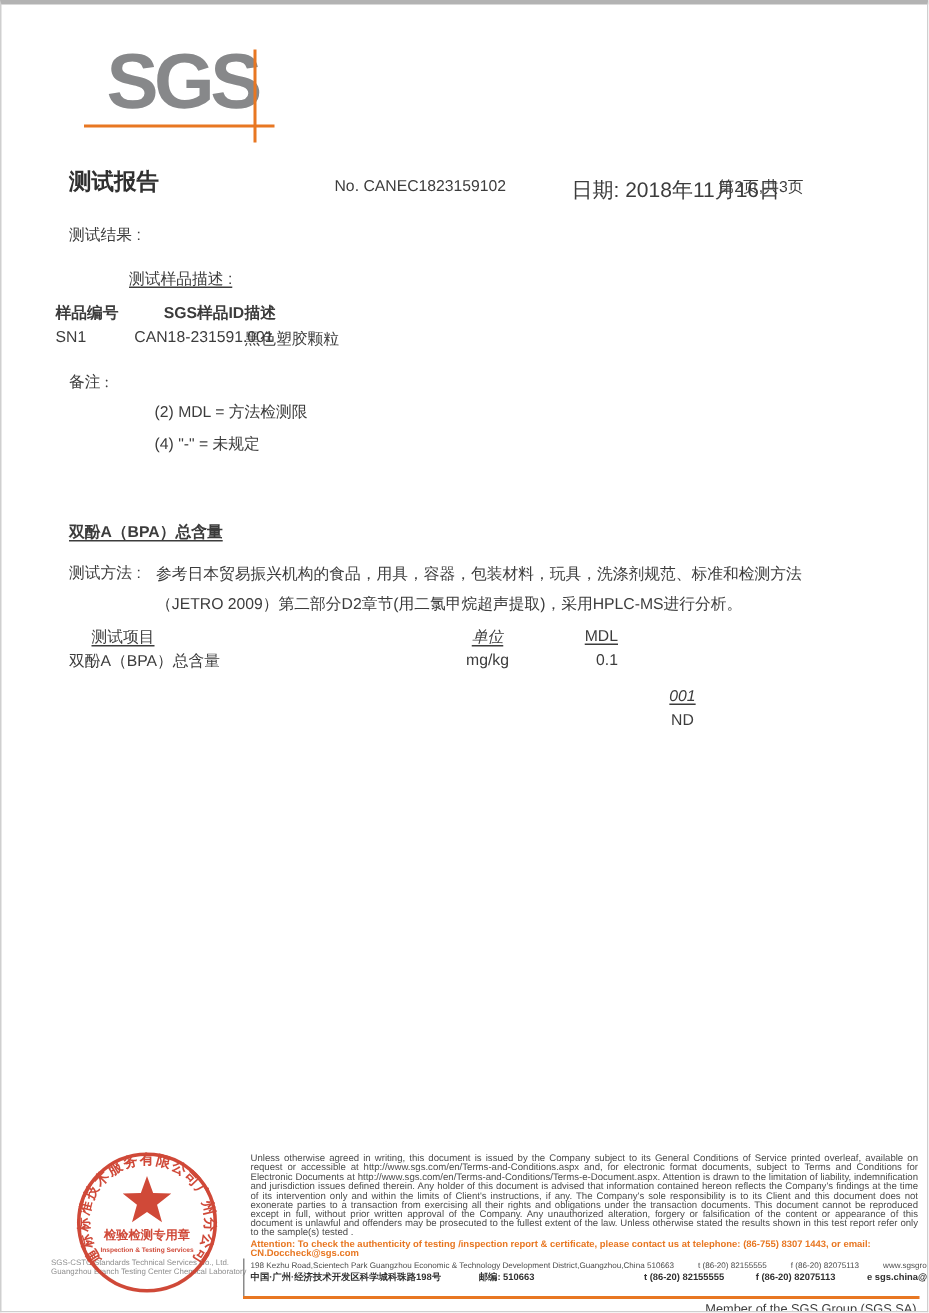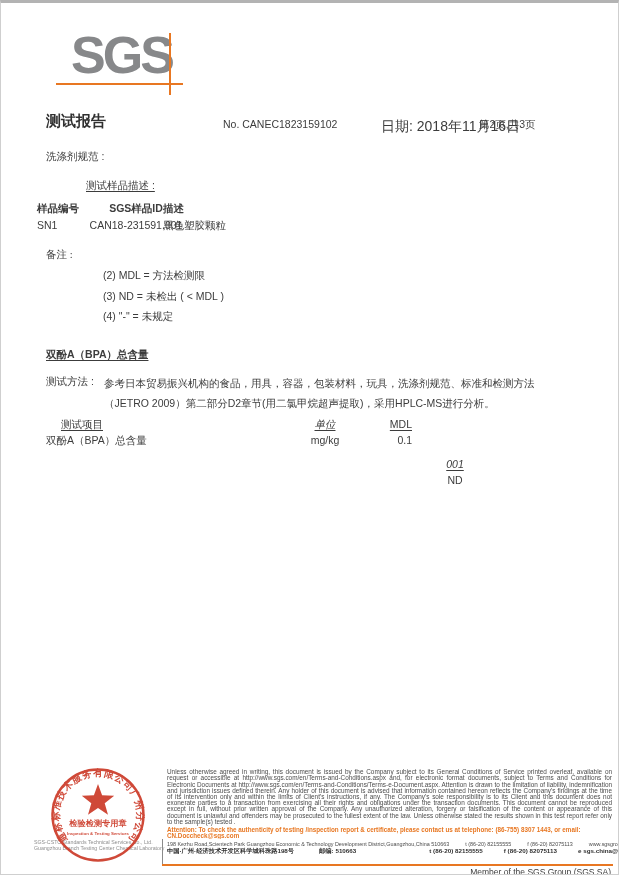--- a/index.html
+++ b/index.html
@@ -82,34 +82,33 @@
 
   <div class="logo-text">SGS</div>
   <div class="logo-hline"></div>
   <div class="logo-vline"></div>
 
   <div class="title">测试报告</div>
   <div class="report-no">No. CANEC1823159102</div>
   <div class="report-date">日期: 2018年11月16日</div>
   <div class="page-info">第2页,共3页</div>
 
-  <div class="results-label fs">洗涤剂规范 :</div>
+  <div class="results-label fs">测试结果 :</div>
   <div class="sample-desc-heading fs">测试样品描述 :</div>
 
   <div class="st-h st-c1 fs">样品编号</div>
   <div class="st-h st-c2 fs">SGS样品ID</div>
   <div class="st-h st-c3 fs">描述</div>
   <div class="st-r st-c1 fs">SN1</div>
   <div class="st-r st-c2 fs">CAN18-231591.001</div>
   <div class="st-r st-c3 fs">黑色塑胶颗粒</div>
 
   <div class="notes-label fs">备注 :</div>
   <div class="notes fs">
     <div>(2) MDL = 方法检测限</div>
-    <div>(3) ND = 未检出 ( &lt; MDL )</div>
     <div>(4) "-" = 未规定</div>
   </div>
 
   <div class="bpa-heading fs">双酚A（BPA）总含量</div>
   <div class="method-label fs">测试方法 :</div>
   <div class="method-text fs">参考日本贸易振兴机构的食品，用具，容器，包装材料，玩具，洗涤剂规范、标准和检测方法（JETRO 2009）第二部分D2章节(用二氯甲烷超声提取)，采用HPLC-MS进行分析。</div>
 
   <div class="rt-h rt-item fs">测试项目</div>
   <div class="rt-h rt-unit fs italic">单位</div>
   <div class="rt-h rt-mdl fs">MDL</div>

